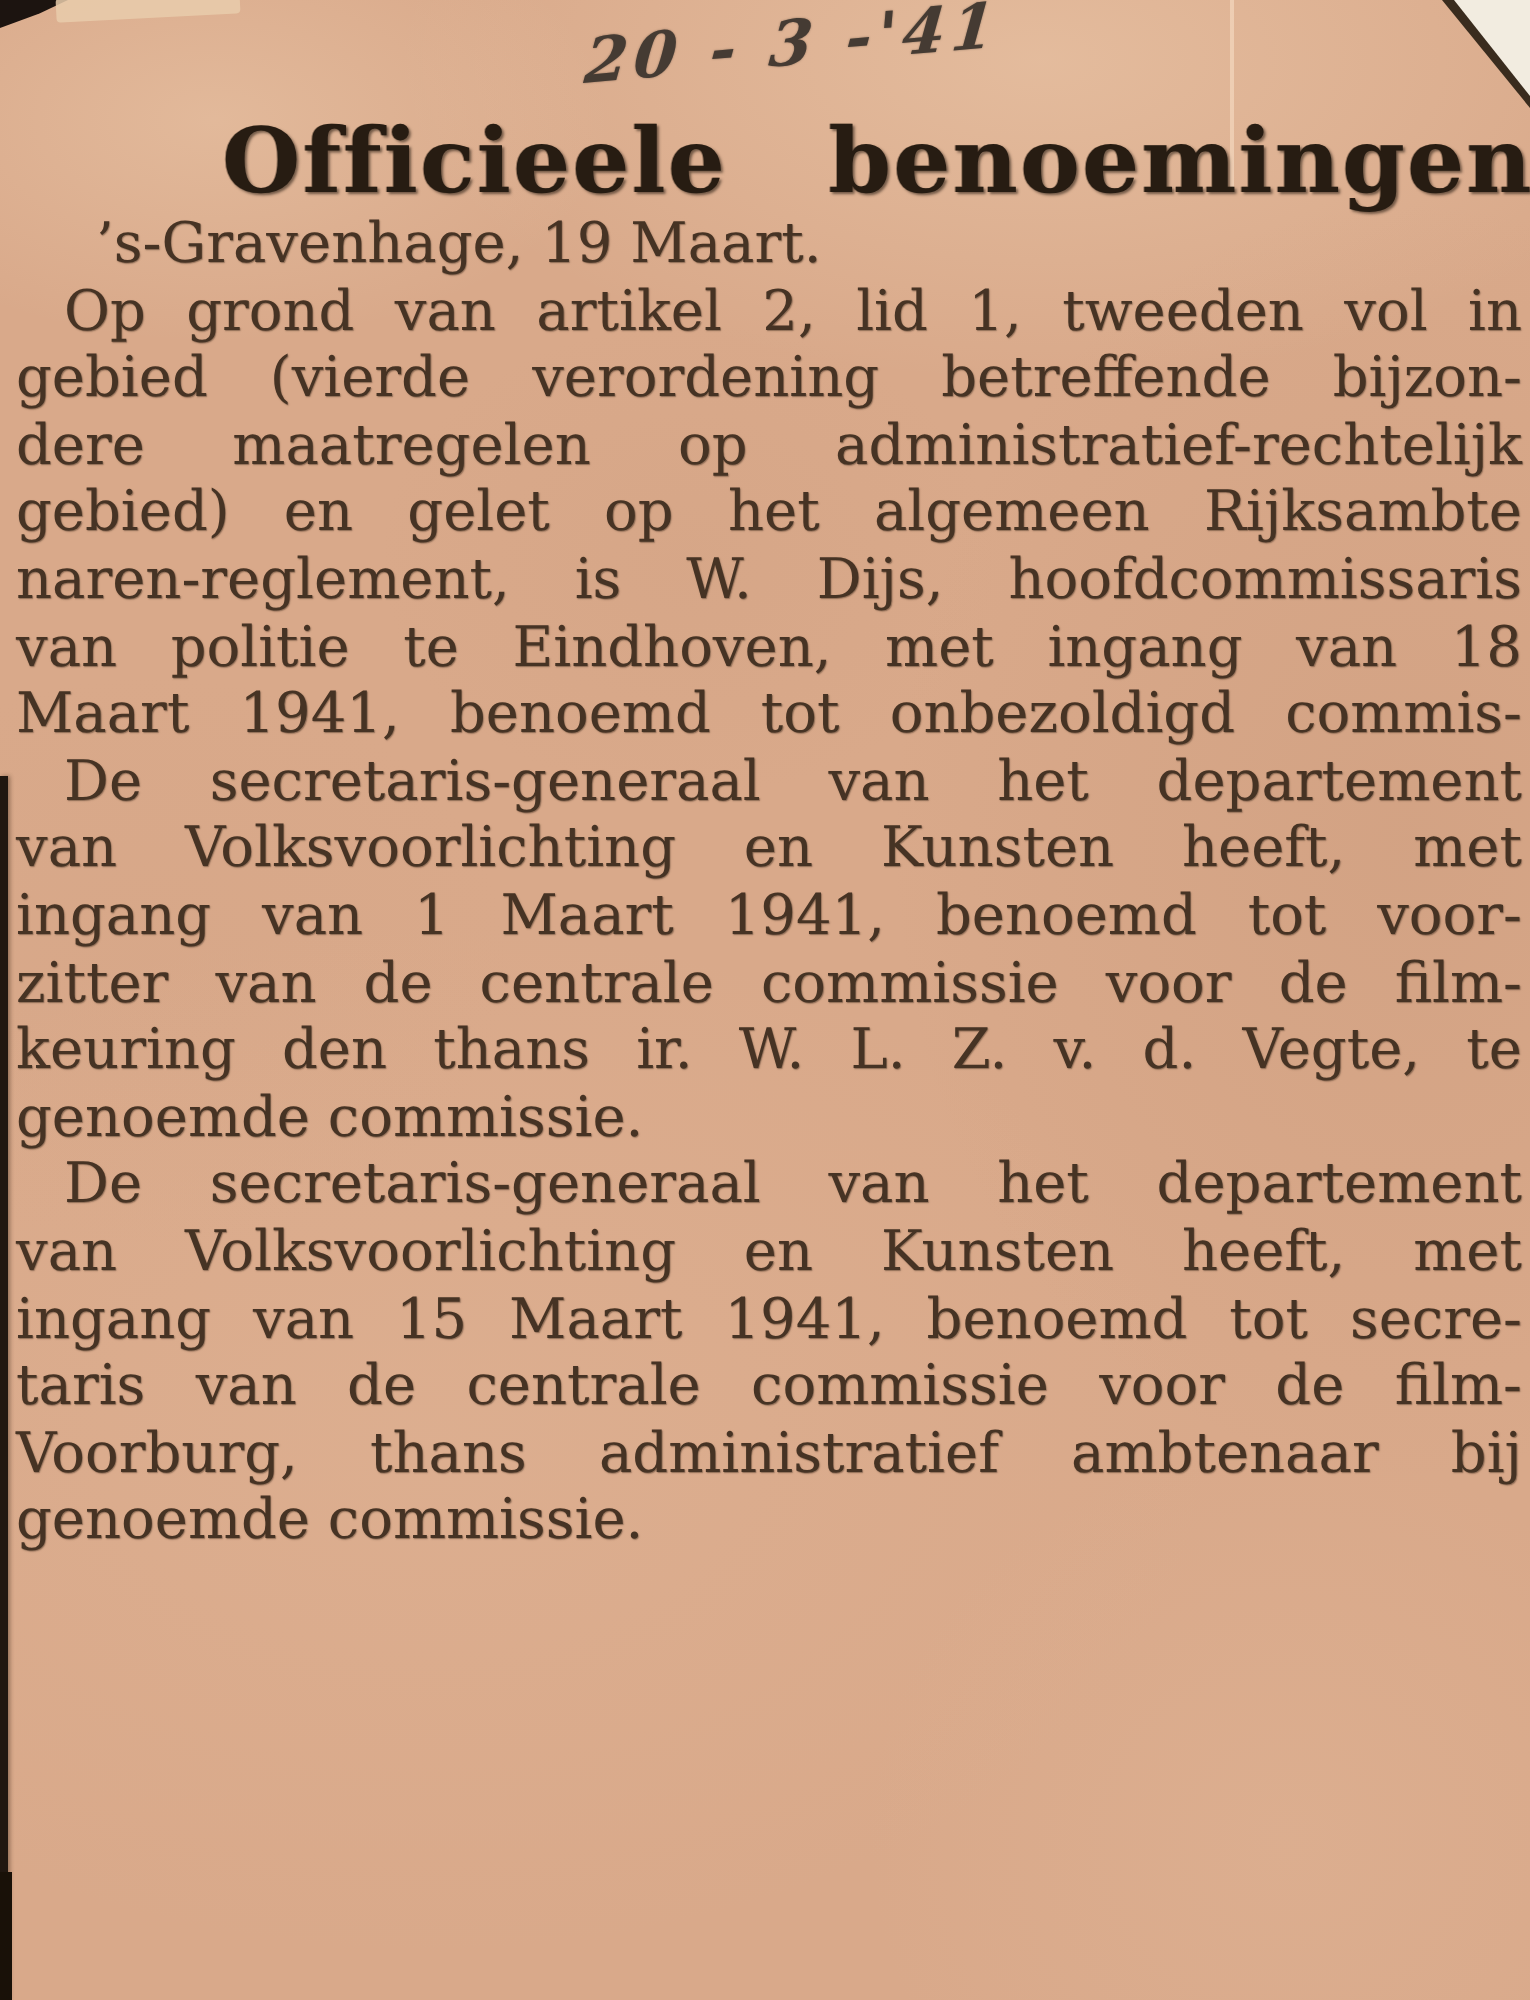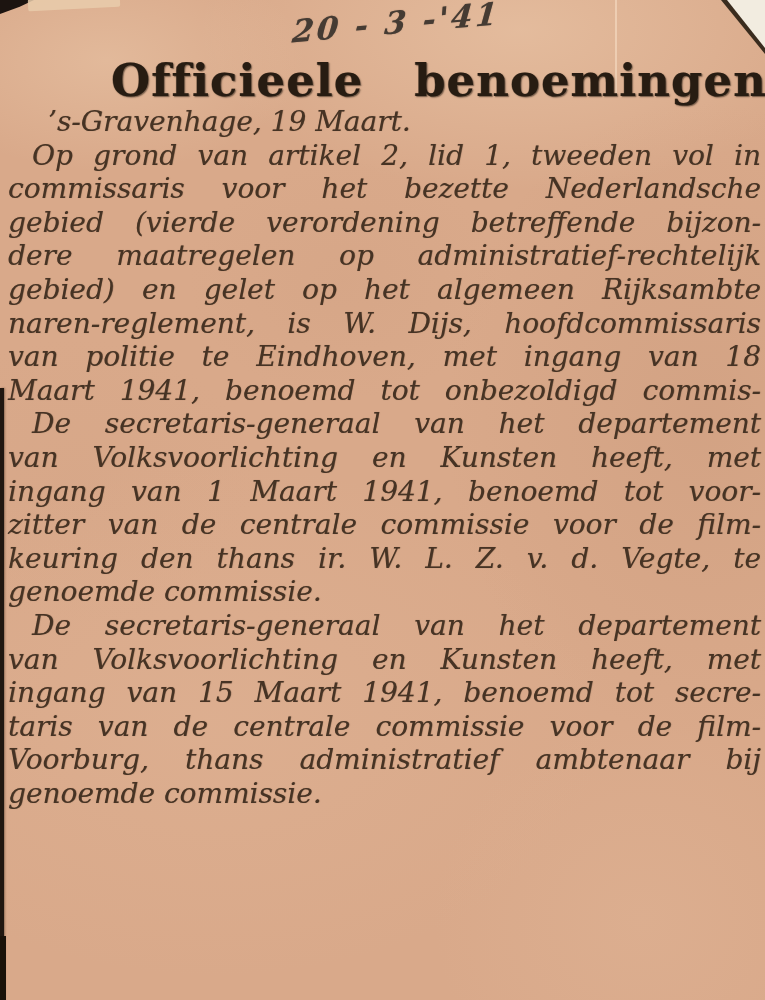--- a/index.html
+++ b/index.html
@@ -62,21 +62,21 @@
     font-size:45px;font-weight:700;letter-spacing:1px;word-spacing:34px;
     color:var(--headline-ink,#271c12);white-space:nowrap;
     text-shadow:1px 1px 1.4px rgba(40,28,18,.6), -0.5px 0 0 rgba(40,28,18,.35);
   }
   
   .body{
     position:absolute;left:8px;top:105px;width:753px;
     font-size:28px;color:var(--ink2,#463324);
     text-shadow:.4px .4px .7px rgba(74,52,36,.55);
   }
-  .line{height:33.6px;line-height:33.6px;white-space:nowrap;overflow:visible;font-style:italic;}
+  .line{height:33.6px;line-height:33.6px;white-space:nowrap;overflow:visible;}
   .line.j{white-space:normal;text-align:justify;text-align-last:justify;word-spacing:1px;}
   .line.ind{padding-left:24px;}
   .line.ind-lg{padding-left:40px;}
 </style>
 </head>
 <body>
 
 <div class="paper">
 
   <div class="corner-dark-tl"></div>
@@ -87,21 +87,20 @@
   <div class="edge-left-line-foot"></div>
   <div class="crease-line"></div>
 
   <div class="handwritten">20 - 3 -'41</div>
 
   <h1 class="headline">Officieele benoemingen</h1>
 
   <div class="body">
     <div class="line plain ind-lg">’s-Gravenhage, 19 Maart.</div>
     <div class="line j ind">Op grond van artikel 2, lid 1, tweeden vol in</div>
-    <div class="line j">commissaris voor het bezette Nederlandsche</div>
     <div class="line j">gebied (vierde verordening betreffende bijzon-</div>
     <div class="line j">dere maatregelen op administratief-rechtelijk</div>
     <div class="line j">gebied) en gelet op het algemeen Rijksambte</div>
     <div class="line j">naren-reglement, is W. Dijs, hoofdcommissaris</div>
     <div class="line j">van politie te Eindhoven, met ingang van 18</div>
     <div class="line j">Maart 1941, benoemd tot onbezoldigd commis-</div>
     <div class="line j ind">De secretaris-generaal van het departement</div>
     <div class="line j">van Volksvoorlichting en Kunsten heeft, met</div>
     <div class="line j">ingang van 1 Maart 1941, benoemd tot voor-</div>
     <div class="line j">zitter van de centrale commissie voor de film-</div>

